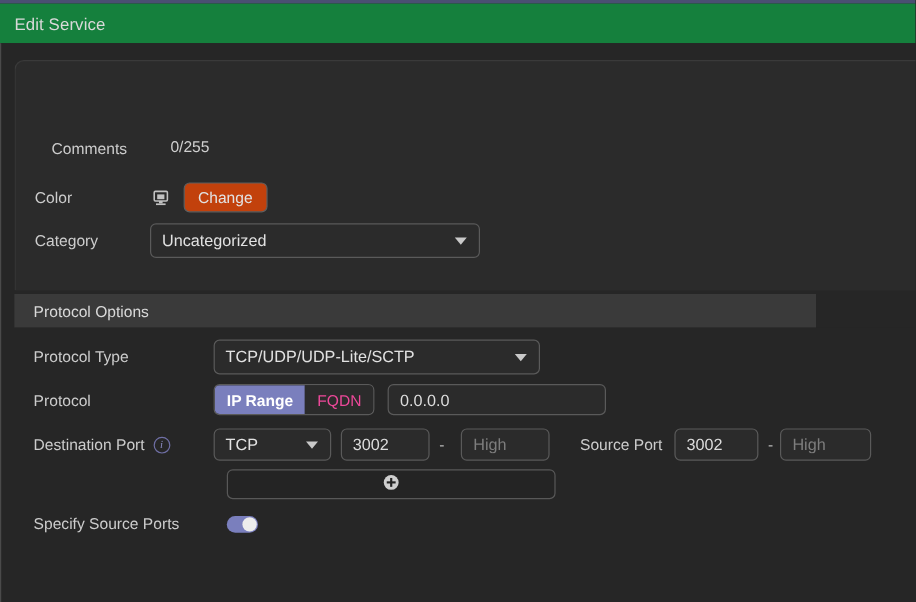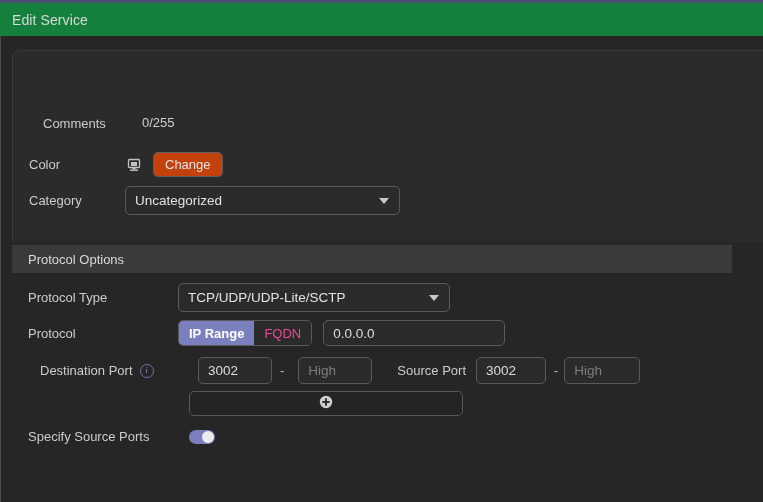--- a/index.html
+++ b/index.html
@@ -191,21 +191,21 @@
     border-top: 6px solid #c9c9c9;
   }
 
   .category-select { width: 275px; height: 29px; }
 
   
   .section-header {
     position: absolute;
     top: 209px;
     left: 11px;
-    width: 720px;
+    width: 668px;
     height: 28px;
     background: #3a3a3a;
     display: flex;
     align-items: center;
     padding-left: 16px;
   }
   .section-header-text {
     font-size: 13px;
     color: #d9d9d9;
   }
@@ -262,21 +262,21 @@
     border: 1px solid #5a5a5a;
     border-radius: 5px;
     color: #dcdcdc;
     font-family: "Liberation Sans", sans-serif;
     font-size: 13.5px;
     padding: 0 9px;
     outline: none;
   }
 
   
-  .row-dport { top: 84px; left: 28px; }
+  .row-dport { top: 84px; left: 16px; }
   .dport-label-wrap {
     width: 150px;
     display: flex;
     align-items: center;
   }
   .dport-label-wrap .field-label { margin-right: 7px; }
 
   .info-icon {
     width: 14px;
     height: 14px;
@@ -427,20 +427,24 @@
       </div>
       <input class="addr-input" type="text" value="0.0.0.0" style="">
     </div>
 
     <div class="form-row row-dport">
       <span class="dport-label-wrap">
         <span class="field-label">Destination Port</span>
         <span class="info-icon">i</span>
       </span>
 
+      <div class="select-box proto-select">
+        <span class="sel-text">TCP</span>
+        <span class="caret"></span>
+      </div>
 
       <input class="port-input port-low" type="text" value="3002" style="">
 
       <span class="dash">-</span>
 
       <input class="port-input port-high" type="text" placeholder="High" style="">
 
       <span class="source-port-label">Source Port</span>
 
       <input class="port-input src-low" type="text" value="3002" style="">

